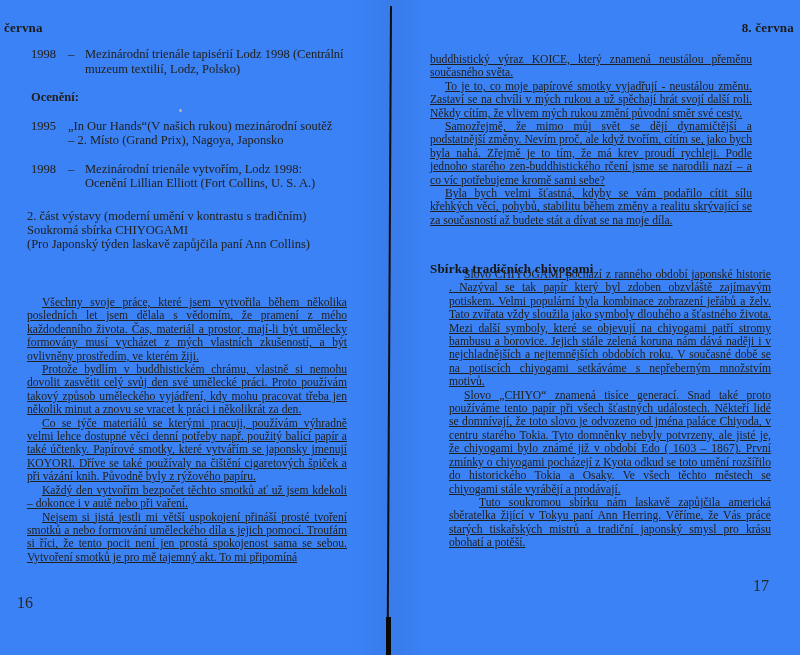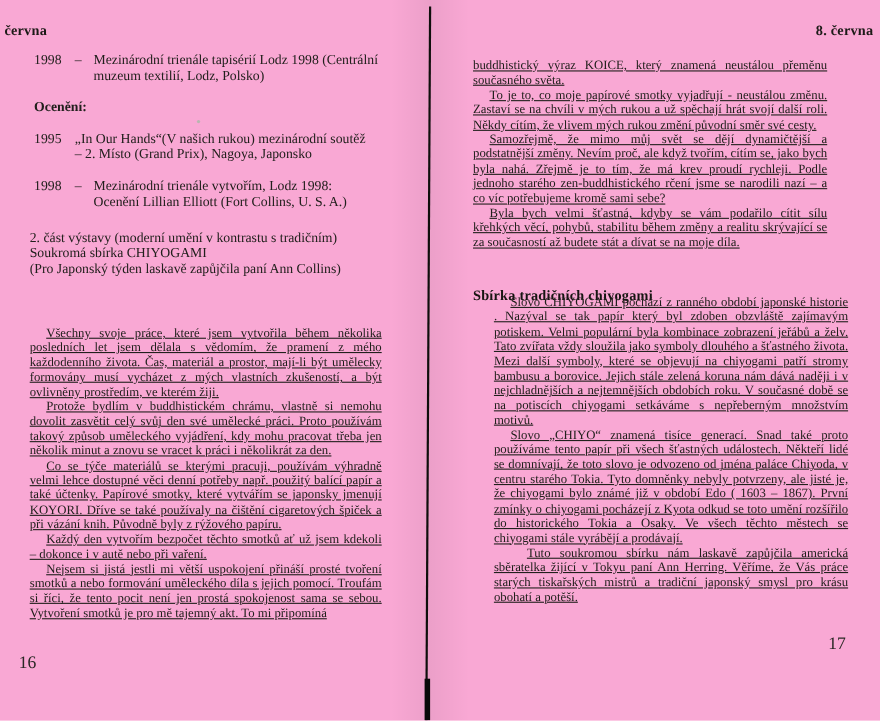--- a/index.html
+++ b/index.html
@@ -1,20 +1,20 @@
 <!DOCTYPE html>
 <html><head>
 <meta charset="utf-8">
 <style>
   html, body { margin: 0; padding: 0; }
   .spread {
     position: relative;
     width: 800px;
     height: 655px;
-    background: #f9a8d4;
+    background: #3b82f6;
     overflow: hidden;
     font-family: "Liberation Serif", serif;
     color: #22201d;
   }
   
   .gutter-shade {
     position: absolute;
     left: 355px; top: 0; width: 72px; height: 655px;
     background: linear-gradient(to right, rgba(0,0,0,0) 0%, rgba(0,0,0,0.05) 48%, rgba(0,0,0,0.05) 52%, rgba(0,0,0,0) 100%);
     pointer-events: none;

